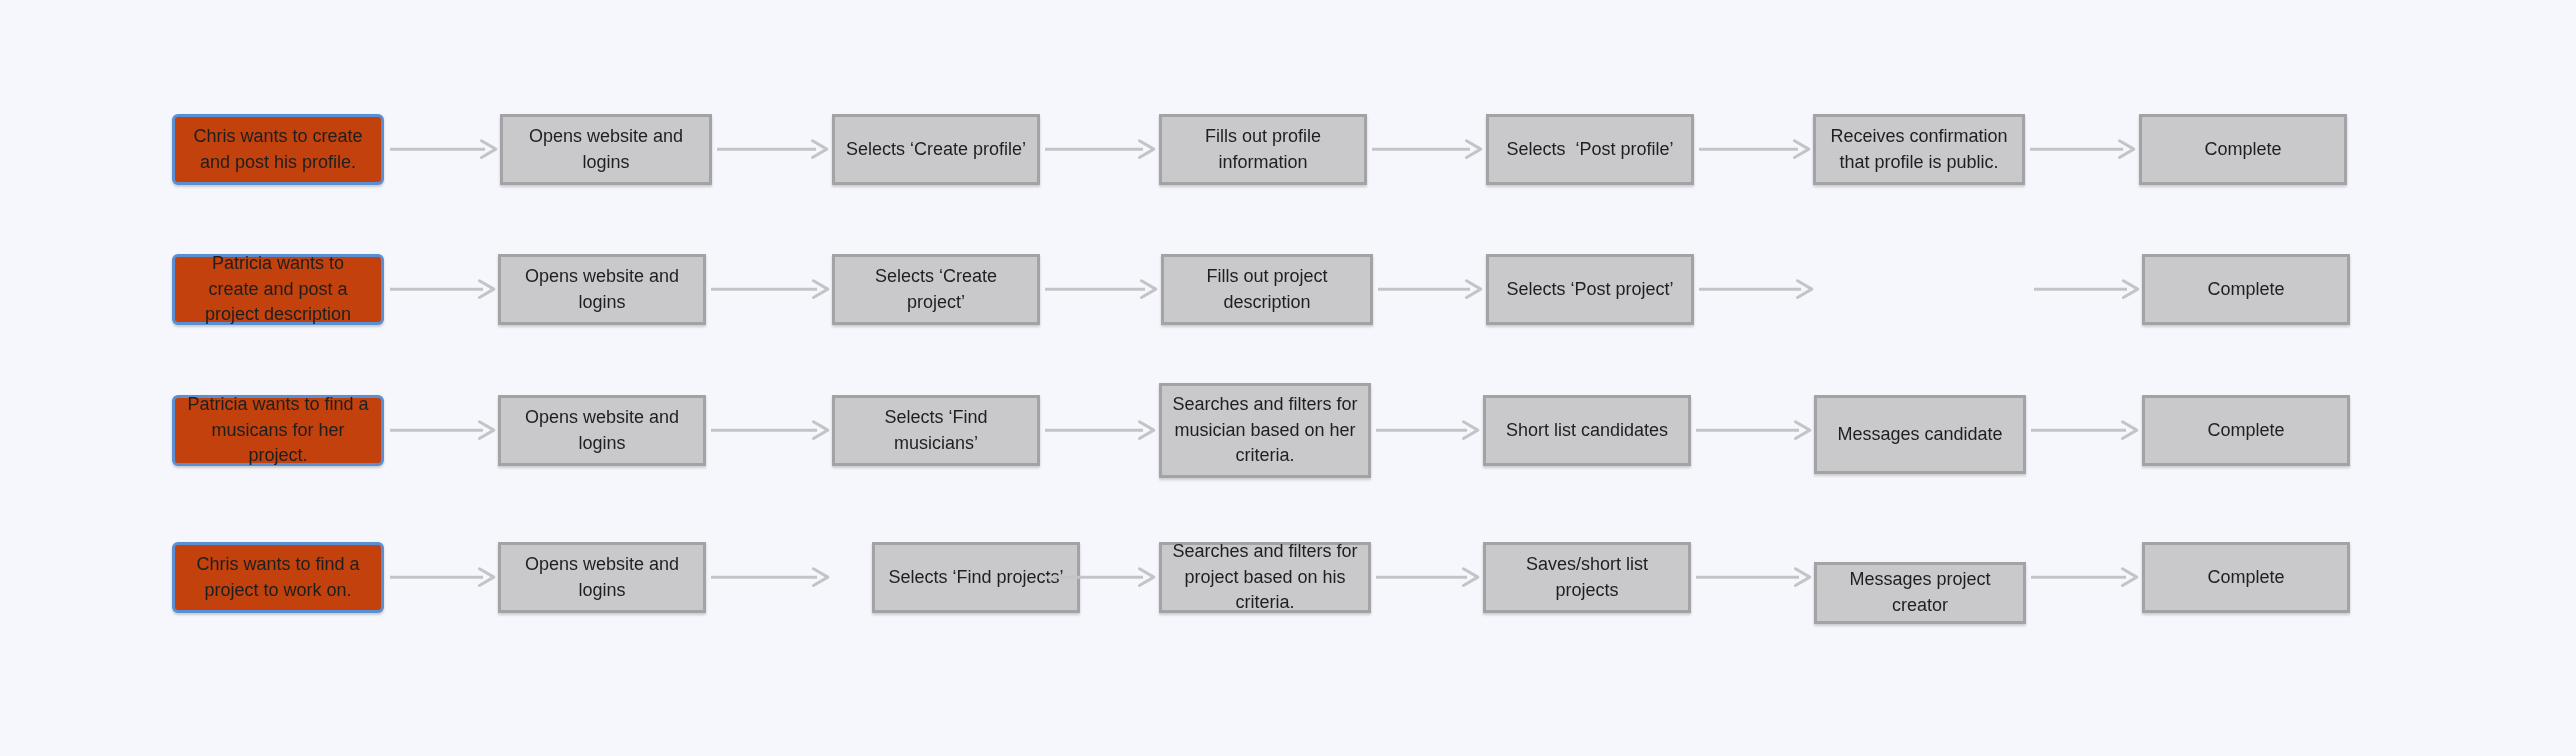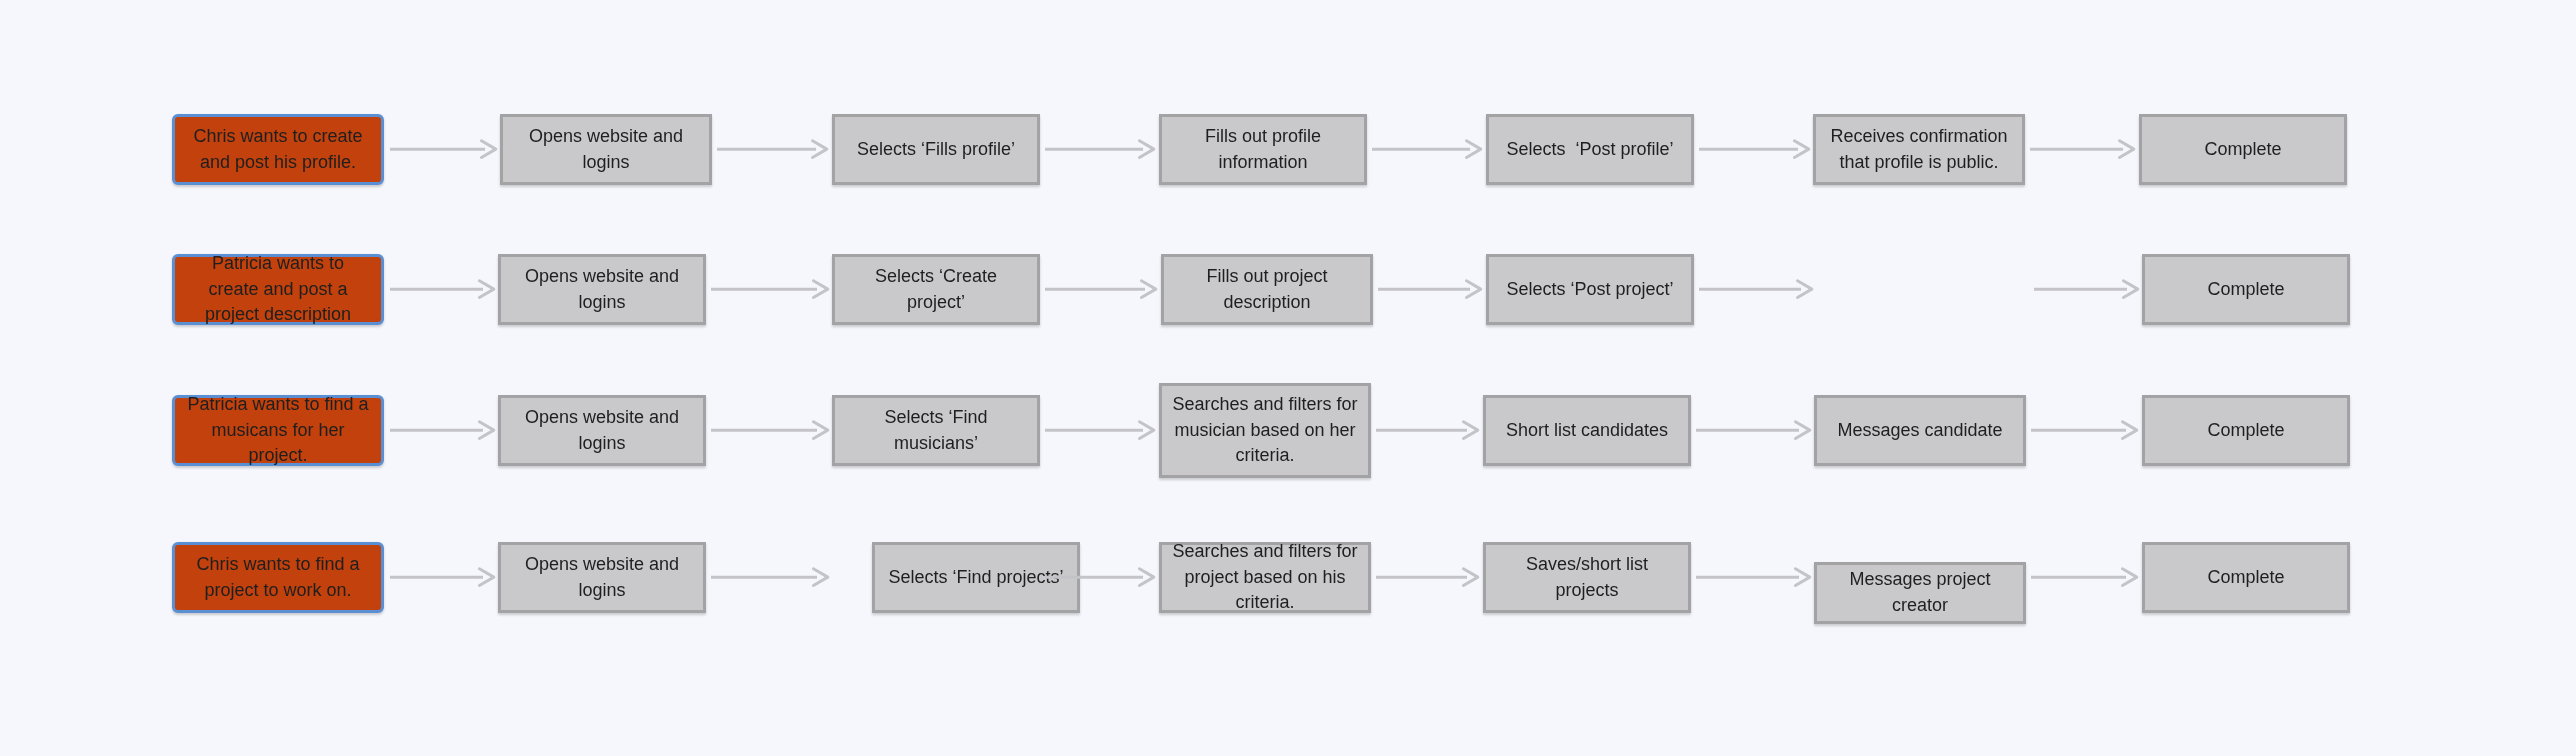--- a/index.html
+++ b/index.html
@@ -85,21 +85,21 @@
           <polyline points="153,3 177,17 153,31" fill="none" stroke="#c4c4c8" stroke-width="5" stroke-linecap="round" stroke-linejoin="round"></polyline>
         </svg>
       </div>
       <div class="node step" style="left: 500px; top: 114px; width: 212px; height: 71px;"><span>Opens website and logins</span></div>
       <div class="connector" style="left: 717px; top: 139px; width: 111px;">
         <svg viewBox="0 0 186 34" preserveAspectRatio="none">
           <line x1="0" y1="17" x2="166" y2="17" stroke="#c4c4c8" stroke-width="5"></line>
           <polyline points="160,3 184,17 160,31" fill="none" stroke="#c4c4c8" stroke-width="5" stroke-linecap="round" stroke-linejoin="round"></polyline>
         </svg>
       </div>
-      <div class="node step" style="left: 832px; top: 114px; width: 208px; height: 71px;"><span>Selects ‘Fills profile’</span></div>
+      <div class="node step" style="left: 832px; top: 114px; width: 208px; height: 71px;"><span>Selects ‘Create profile’</span></div>
       <div class="connector" style="left: 1045px; top: 139px; width: 110px;">
         <svg viewBox="0 0 184 34" preserveAspectRatio="none">
           <line x1="0" y1="17" x2="164" y2="17" stroke="#c4c4c8" stroke-width="5"></line>
           <polyline points="158,3 182,17 158,31" fill="none" stroke="#c4c4c8" stroke-width="5" stroke-linecap="round" stroke-linejoin="round"></polyline>
         </svg>
       </div>
       <div class="node step" style="left: 1159px; top: 114px; width: 208px; height: 71px;"><span>Fills out profile information</span></div>
       <div class="connector" style="left: 1372px; top: 139px; width: 110px;">
         <svg viewBox="0 0 184 34" preserveAspectRatio="none">
           <line x1="0" y1="17" x2="164" y2="17" stroke="#c4c4c8" stroke-width="5"></line>
@@ -195,21 +195,21 @@
           <polyline points="146,3 170,17 146,31" fill="none" stroke="#c4c4c8" stroke-width="5" stroke-linecap="round" stroke-linejoin="round"></polyline>
         </svg>
       </div>
       <div class="node step" style="left: 1483px; top: 395px; width: 208px; height: 71px;"><span>Short list candidates</span></div>
       <div class="connector" style="left: 1696px; top: 420px; width: 115px;">
         <svg viewBox="0 0 192 34" preserveAspectRatio="none">
           <line x1="0" y1="17" x2="172" y2="17" stroke="#c4c4c8" stroke-width="5"></line>
           <polyline points="166,3 190,17 166,31" fill="none" stroke="#c4c4c8" stroke-width="5" stroke-linecap="round" stroke-linejoin="round"></polyline>
         </svg>
       </div>
-      <div class="node step" style="left: 1814px; top: 395px; width: 212px; height: 71px;"><span>Messages candidate</span></div>
+      <div class="node step" style="left: 1814px; top: 395px; width: 212px; height: 79px;"><span>Messages candidate</span></div>
       <div class="connector" style="left: 2031px; top: 420px; width: 107px;">
         <svg viewBox="0 0 179 34" preserveAspectRatio="none">
           <line x1="0" y1="17" x2="159" y2="17" stroke="#c4c4c8" stroke-width="5"></line>
           <polyline points="153,3 177,17 153,31" fill="none" stroke="#c4c4c8" stroke-width="5" stroke-linecap="round" stroke-linejoin="round"></polyline>
         </svg>
       </div>
       <div class="node step" style="left: 2142px; top: 395px; width: 208px; height: 71px;"><span>Complete</span></div>
     </div>
     <div class="flow-row" style="top: 0px; height: 756px;">
       <div class="node start" style="left: 172px; top: 542px; width: 212px; height: 71px;"><span>Chris wants to find a project to work on.</span></div>

